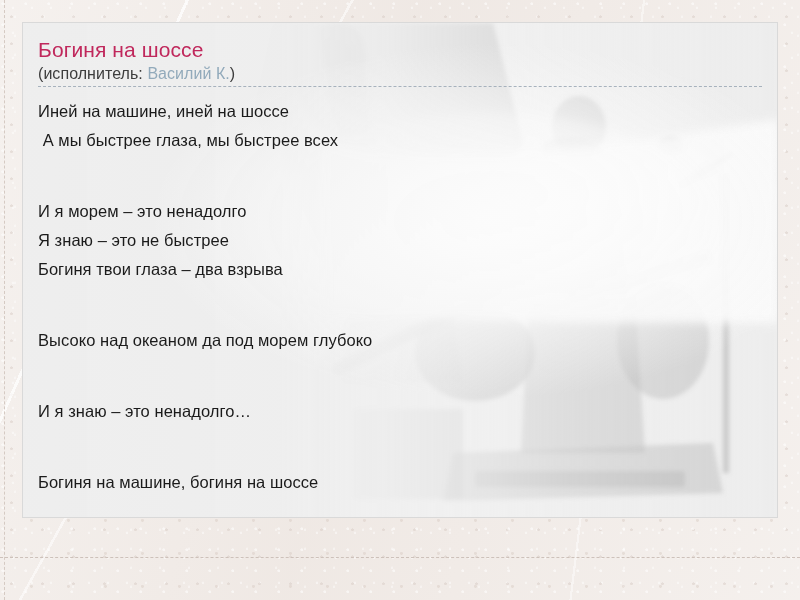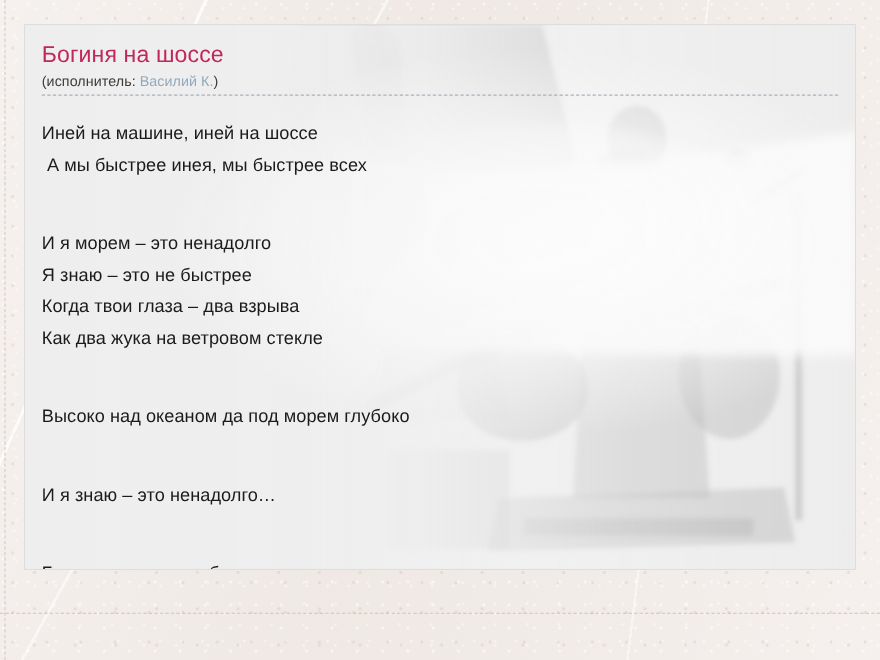--- a/index.html
+++ b/index.html
@@ -111,39 +111,39 @@
   #slide-title {
     color: #c0285c;
     font-size: 21px;
     line-height: 26px;
     font-weight: 400;
     margin: 0;
     letter-spacing: 0.1px;
   }
 
   #slide-subtitle {
-    font-size: 13px;
+    font-size: 16px;
     line-height: 19px;
     color: #3d3d3d;
     margin: 1px 0 0 0;
     letter-spacing: 0.05px;
   }
   #performer-link {
     color: #92aabb;
     text-decoration: none;
   }
 
   #title-rule {
     margin-top: 3px;
     border-top: 1px dashed #9aa7b4;
     opacity: 0.85;
   }
 
   #lyrics {
-    margin: 20px 0 0 0;
+    margin: 10px 0 0 0;
     padding: 0;
     list-style: none;
   }
   .lyric-line {
     font-size: 16.5px;
     line-height: 29px;
     color: #1b1b1b;
     white-space: pre;
     letter-spacing: 0.05px;
     min-height: 29px;
@@ -230,27 +230,26 @@
   <div id="slide-content">
 
     <h1 id="slide-title">Богиня на шоссе</h1>
 
     <p id="slide-subtitle"><span>(исполнитель: </span><a href="#" id="performer-link">Василий К.</a><span>)</span></p>
 
     <div id="title-rule"></div>
 
     <div id="lyrics">
         <div class="lyric-line">Иней на машине, иней на шоссе</div>
-        <div class="lyric-line"> А мы быстрее инея, мы быстрее всех</div>
+        <div class="lyric-line"> А мы быстрее глаза, мы быстрее всех</div>
         <div class="lyric-line blank"></div>
         <div class="lyric-line blank"></div>
         <div class="lyric-line">И я морем – это ненадолго</div>
         <div class="lyric-line">Я знаю – это не быстрее</div>
-        <div class="lyric-line">Когда твои глаза – два взрыва</div>
-        <div class="lyric-line">Как два жука на ветровом стекле</div>
+        <div class="lyric-line">Богиня твои глаза – два взрыва</div>
         <div class="lyric-line blank"></div>
         <div class="lyric-line blank"></div>
         <div class="lyric-line">Высоко над океаном да под морем глубоко</div>
         <div class="lyric-line blank"></div>
         <div class="lyric-line blank"></div>
         <div class="lyric-line">И я знаю – это ненадолго…</div>
         <div class="lyric-line blank"></div>
         <div class="lyric-line blank"></div>
         <div class="lyric-line">Богиня на машине, богиня на шоссе</div>
       </div>

